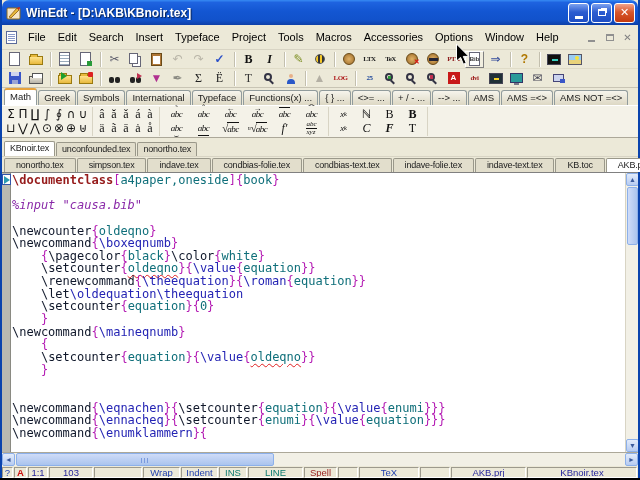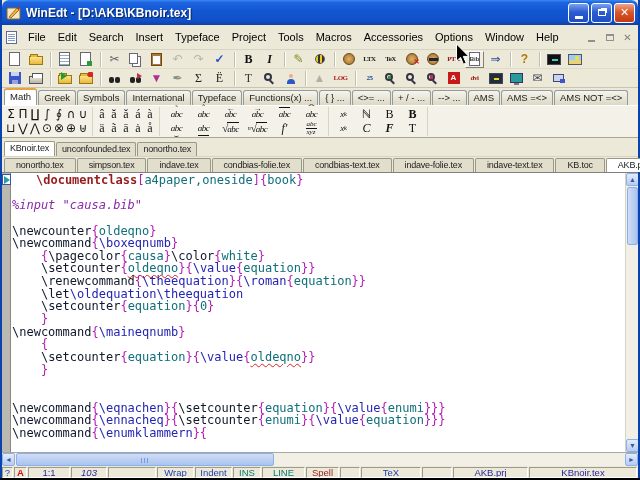--- a/index.html
+++ b/index.html
@@ -127,21 +127,21 @@
   .dtab.active{background:#fff;position:relative;z-index:2;padding-bottom:3px;}
 
   
   .editor-wrap{flex:1 1 auto;position:relative;background:#fff;overflow:hidden;border-top:1px solid #808080;}
   .gutter{position:absolute;left:0;top:0;bottom:0;width:9px;background:#b9b9b1;border-right:1px solid #8a8a82;}
   .gmarker{position:absolute;left:0px;top:1px;width:9px;height:11px;background:#fff;border:1px solid #3355aa;}
   .gmarker::after{content:"";position:absolute;left:1px;top:1px;border:4px solid transparent;border-left:6px solid #2a9ab0;}
   .code{position:absolute;left:10px;top:1px;right:13px;bottom:0;overflow:hidden;
     font-family:"DejaVu Sans Mono","Liberation Mono",monospace;font-size:12px;}
   .cl{height:12.65px;line-height:12.6px;white-space:pre;}
-  .tk-d{color:#961b1b;font-weight:bold;padding-left:24px;}
+  .tk-d{color:#961b1b;font-weight:bold;}
   .tk-c{color:#0f172a;}
   .tk-u{color:#2424b4;}
   .tk-b{color:#b31ab3;}
   .tk-a{color:#0f6f7a;}
   .tk-m{color:#8928a8;font-style:italic;}
   .tk-r{color:#0f6f7a;text-decoration:underline wavy #e02020 1px;text-underline-offset:2px;}
 
   
   .vscroll{position:absolute;right:0;top:0;bottom:0;width:13px;background:#f2f0e6;border-left:1px solid #d8d4c4;}
   .sb-arrow{position:absolute;width:13px;height:13px;background:linear-gradient(#e3ecfb,#b6cbf1);
@@ -154,24 +154,24 @@
   .hthumb{position:absolute;left:14px;top:0;width:258px;height:13px;background:linear-gradient(#cfdcf8,#aac4ee);
     border:1px solid #8cb0ea;border-radius:2px;}
   .hthumb::after{content:"";position:absolute;left:50%;top:4px;width:8px;height:5px;margin-left:-4px;
     background:repeating-linear-gradient(90deg,#7a9ade 0 1px,transparent 1px 3px);}
 
   
   .statusbar{height:12px;flex:0 0 12px;display:flex;background:#ece9d8;font-size:9.5px;align-items:stretch;padding-top:1px;}
   .st-cell{border:1px solid;border-color:#9d9a8d #fff #fff #9d9a8d;margin-right:1px;display:flex;align-items:center;
     justify-content:center;white-space:nowrap;overflow:hidden;line-height:9px;}
   .st-cell:nth-child(1){width:11px;} .st-cell:nth-child(2){width:13px;}
-  .st-cell:nth-child(3){width:42px;} .st-cell:nth-child(4){width:36px;font-style:italic;}
+  .st-cell:nth-child(3){width:20px;} .st-cell:nth-child(4){width:44px;}
   .st-cell:nth-child(5){width:48px;} .st-cell:nth-child(6){width:37px;}
   .st-cell:nth-child(7){width:37px;} .st-cell:nth-child(8){width:28px;}
-  .st-cell:nth-child(9){width:43px;} .st-cell:nth-child(10){width:33px;}
+  .st-cell:nth-child(9){width:55px;} .st-cell:nth-child(10){width:33px;}
   .st-cell:nth-child(11){width:20px;} .st-cell:nth-child(12){width:60px;}
   .st-cell:nth-child(13){width:30px;} .st-cell:nth-child(14){width:75px;}
   .st-cell:nth-child(15){flex:1;}
   .sc-blue{color:#1f3fae;} .sc-navy{color:#26269c;} .sc-teal{color:#0b7a70;}
   .sc-red{color:#cc1111;font-weight:bold;} .sc-maroon{color:#9b2222;}
 
   
   .tooltip{position:absolute;left:483px;top:65px;background:#ffffe1;border:1px solid #000;
     font-size:9.5px;padding:1px 4px;white-space:nowrap;z-index:50;color:#000;}
   .cursor{position:absolute;left:455px;top:43px;z-index:60;}
@@ -544,21 +544,21 @@
       <div class="gutter">
         <span class="gmarker"></span>
       </div>
       <div class="code" id="code">
           <div class="cl"><span class="tk-d">\documentclass</span><span class="tk-b">[</span><span class="tk-a">a4paper,oneside</span><span class="tk-b">]</span><span class="tk-b">{</span><span class="tk-a">book</span><span class="tk-b">}</span></div>
           <div class="cl"></div>
           <div class="cl"><span class="tk-m">%input "causa.bib"</span></div>
           <div class="cl"></div>
           <div class="cl"><span class="tk-c">\newcounter</span><span class="tk-b">{</span><span class="tk-a">oldeqno</span><span class="tk-b">}</span></div>
           <div class="cl"><span class="tk-c">\newcommand</span><span class="tk-b">{</span><span class="tk-u">\boxeqnumb</span><span class="tk-b">}</span></div>
-          <div class="cl"><span class="tk-t">    </span><span class="tk-b">{</span><span class="tk-c">\pagecolor</span><span class="tk-b">{</span><span class="tk-a">causa</span><span class="tk-b">}</span><span class="tk-c">\color</span><span class="tk-b">{</span><span class="tk-a">white</span><span class="tk-b">}</span></div>
+          <div class="cl"><span class="tk-t">    </span><span class="tk-b">{</span><span class="tk-c">\pagecolor</span><span class="tk-b">{</span><span class="tk-a">black</span><span class="tk-b">}</span><span class="tk-c">\color</span><span class="tk-b">{</span><span class="tk-a">white</span><span class="tk-b">}</span></div>
           <div class="cl"><span class="tk-t">    </span><span class="tk-c">\setcounter</span><span class="tk-b">{</span><span class="tk-r">oldeqno</span><span class="tk-b">}{</span><span class="tk-u">\value</span><span class="tk-b">{</span><span class="tk-a">equation</span><span class="tk-b">}}</span></div>
           <div class="cl"><span class="tk-t">    </span><span class="tk-c">\renewcommand</span><span class="tk-b">{</span><span class="tk-u">\theequation</span><span class="tk-b">}{</span><span class="tk-u">\roman</span><span class="tk-b">{</span><span class="tk-a">equation</span><span class="tk-b">}}</span></div>
           <div class="cl"><span class="tk-t">    </span><span class="tk-c">\let</span><span class="tk-u">\oldequation</span><span class="tk-u">\theequation</span></div>
           <div class="cl"><span class="tk-t">    </span><span class="tk-c">\setcounter</span><span class="tk-b">{</span><span class="tk-a">equation</span><span class="tk-b">}{</span><span class="tk-a">0</span><span class="tk-b">}</span></div>
           <div class="cl"><span class="tk-t">    </span><span class="tk-b">}</span></div>
           <div class="cl"><span class="tk-c">\newcommand</span><span class="tk-b">{</span><span class="tk-u">\maineqnumb</span><span class="tk-b">}</span></div>
           <div class="cl"><span class="tk-t">    </span><span class="tk-b">{</span></div>
           <div class="cl"><span class="tk-t">    </span><span class="tk-c">\setcounter</span><span class="tk-b">{</span><span class="tk-a">equation</span><span class="tk-b">}{</span><span class="tk-u">\value</span><span class="tk-b">{</span><span class="tk-r">oldeqno</span><span class="tk-b">}}</span></div>
           <div class="cl"><span class="tk-t">    </span><span class="tk-b">}</span></div>
           <div class="cl"></div>

